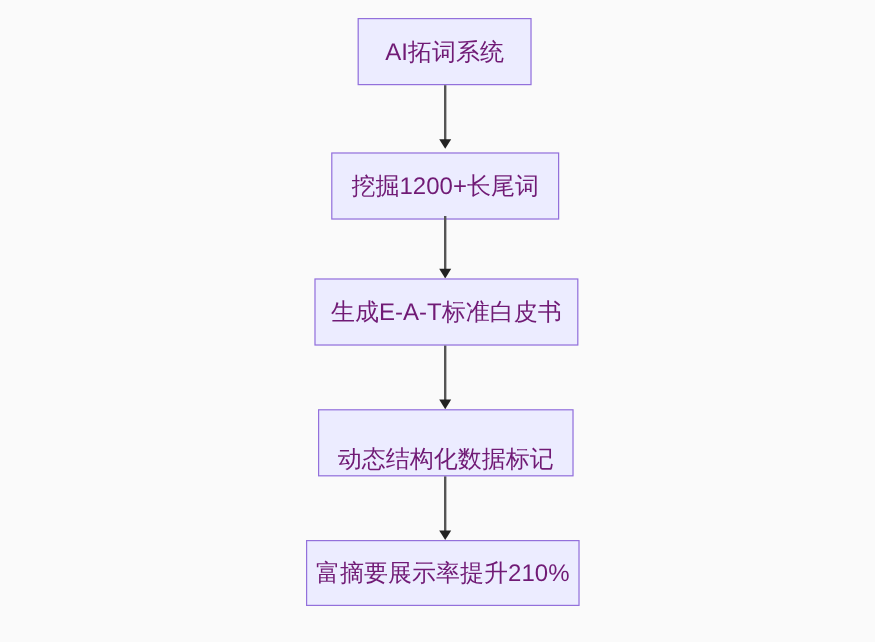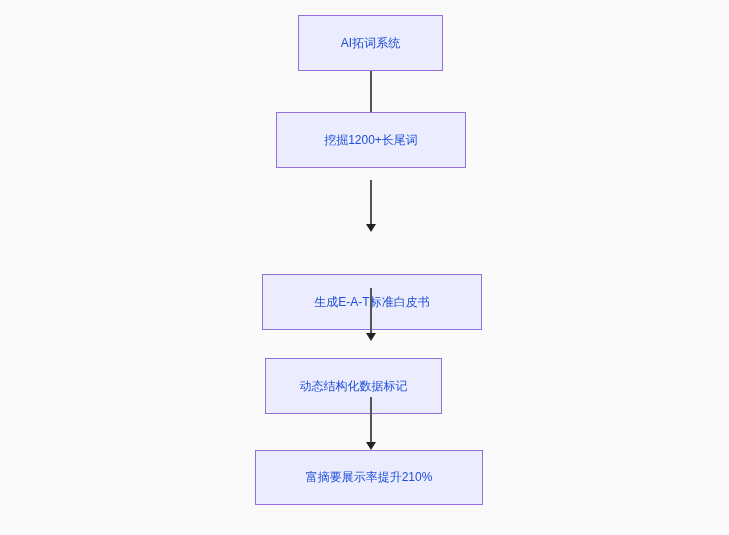--- a/index.html
+++ b/index.html
@@ -16,32 +16,32 @@
   .canvas {
     position: relative;
     width: 729px;
     height: 535px;
   }
   .node {
     position: absolute;
     box-sizing: border-box;
     background: #ECECFF;
     border: 1px solid #9370DB;
-    color: #1d4ed8;
-    font-size: 12px;
+    color: #701a75;
+    font-size: 20px;
     display: flex;
     align-items: center;
     justify-content: center;
     text-align: center;
     white-space: nowrap;
   }
   .node-1 { left: 298px; top: 15px;  width: 145px; height: 56px; }
-  .node-2 { left: 276px; top: 112px; width: 190px; height: 56px; }
-  .node-3 { left: 262px; top: 232px; width: 220px; height: 56px; margin-top: 42px; }
-  .node-4 { left: 265px; top: 358px; width: 177px; height: 56px; }
+  .node-2 { left: 276px; top: 127px; width: 190px; height: 56px; }
+  .node-3 { left: 262px; top: 232px; width: 220px; height: 56px; }
+  .node-4 { left: 265px; top: 341px; width: 213px; height: 56px; align-items: flex-end; }
   .node-5 { left: 255px; top: 450px; width: 228px; height: 55px; }
 
   .arrow {
     position: absolute;
     left: 366px;
     width: 10px;
   }
   .arrow .shaft {
     position: absolute;
     left: 4px;

